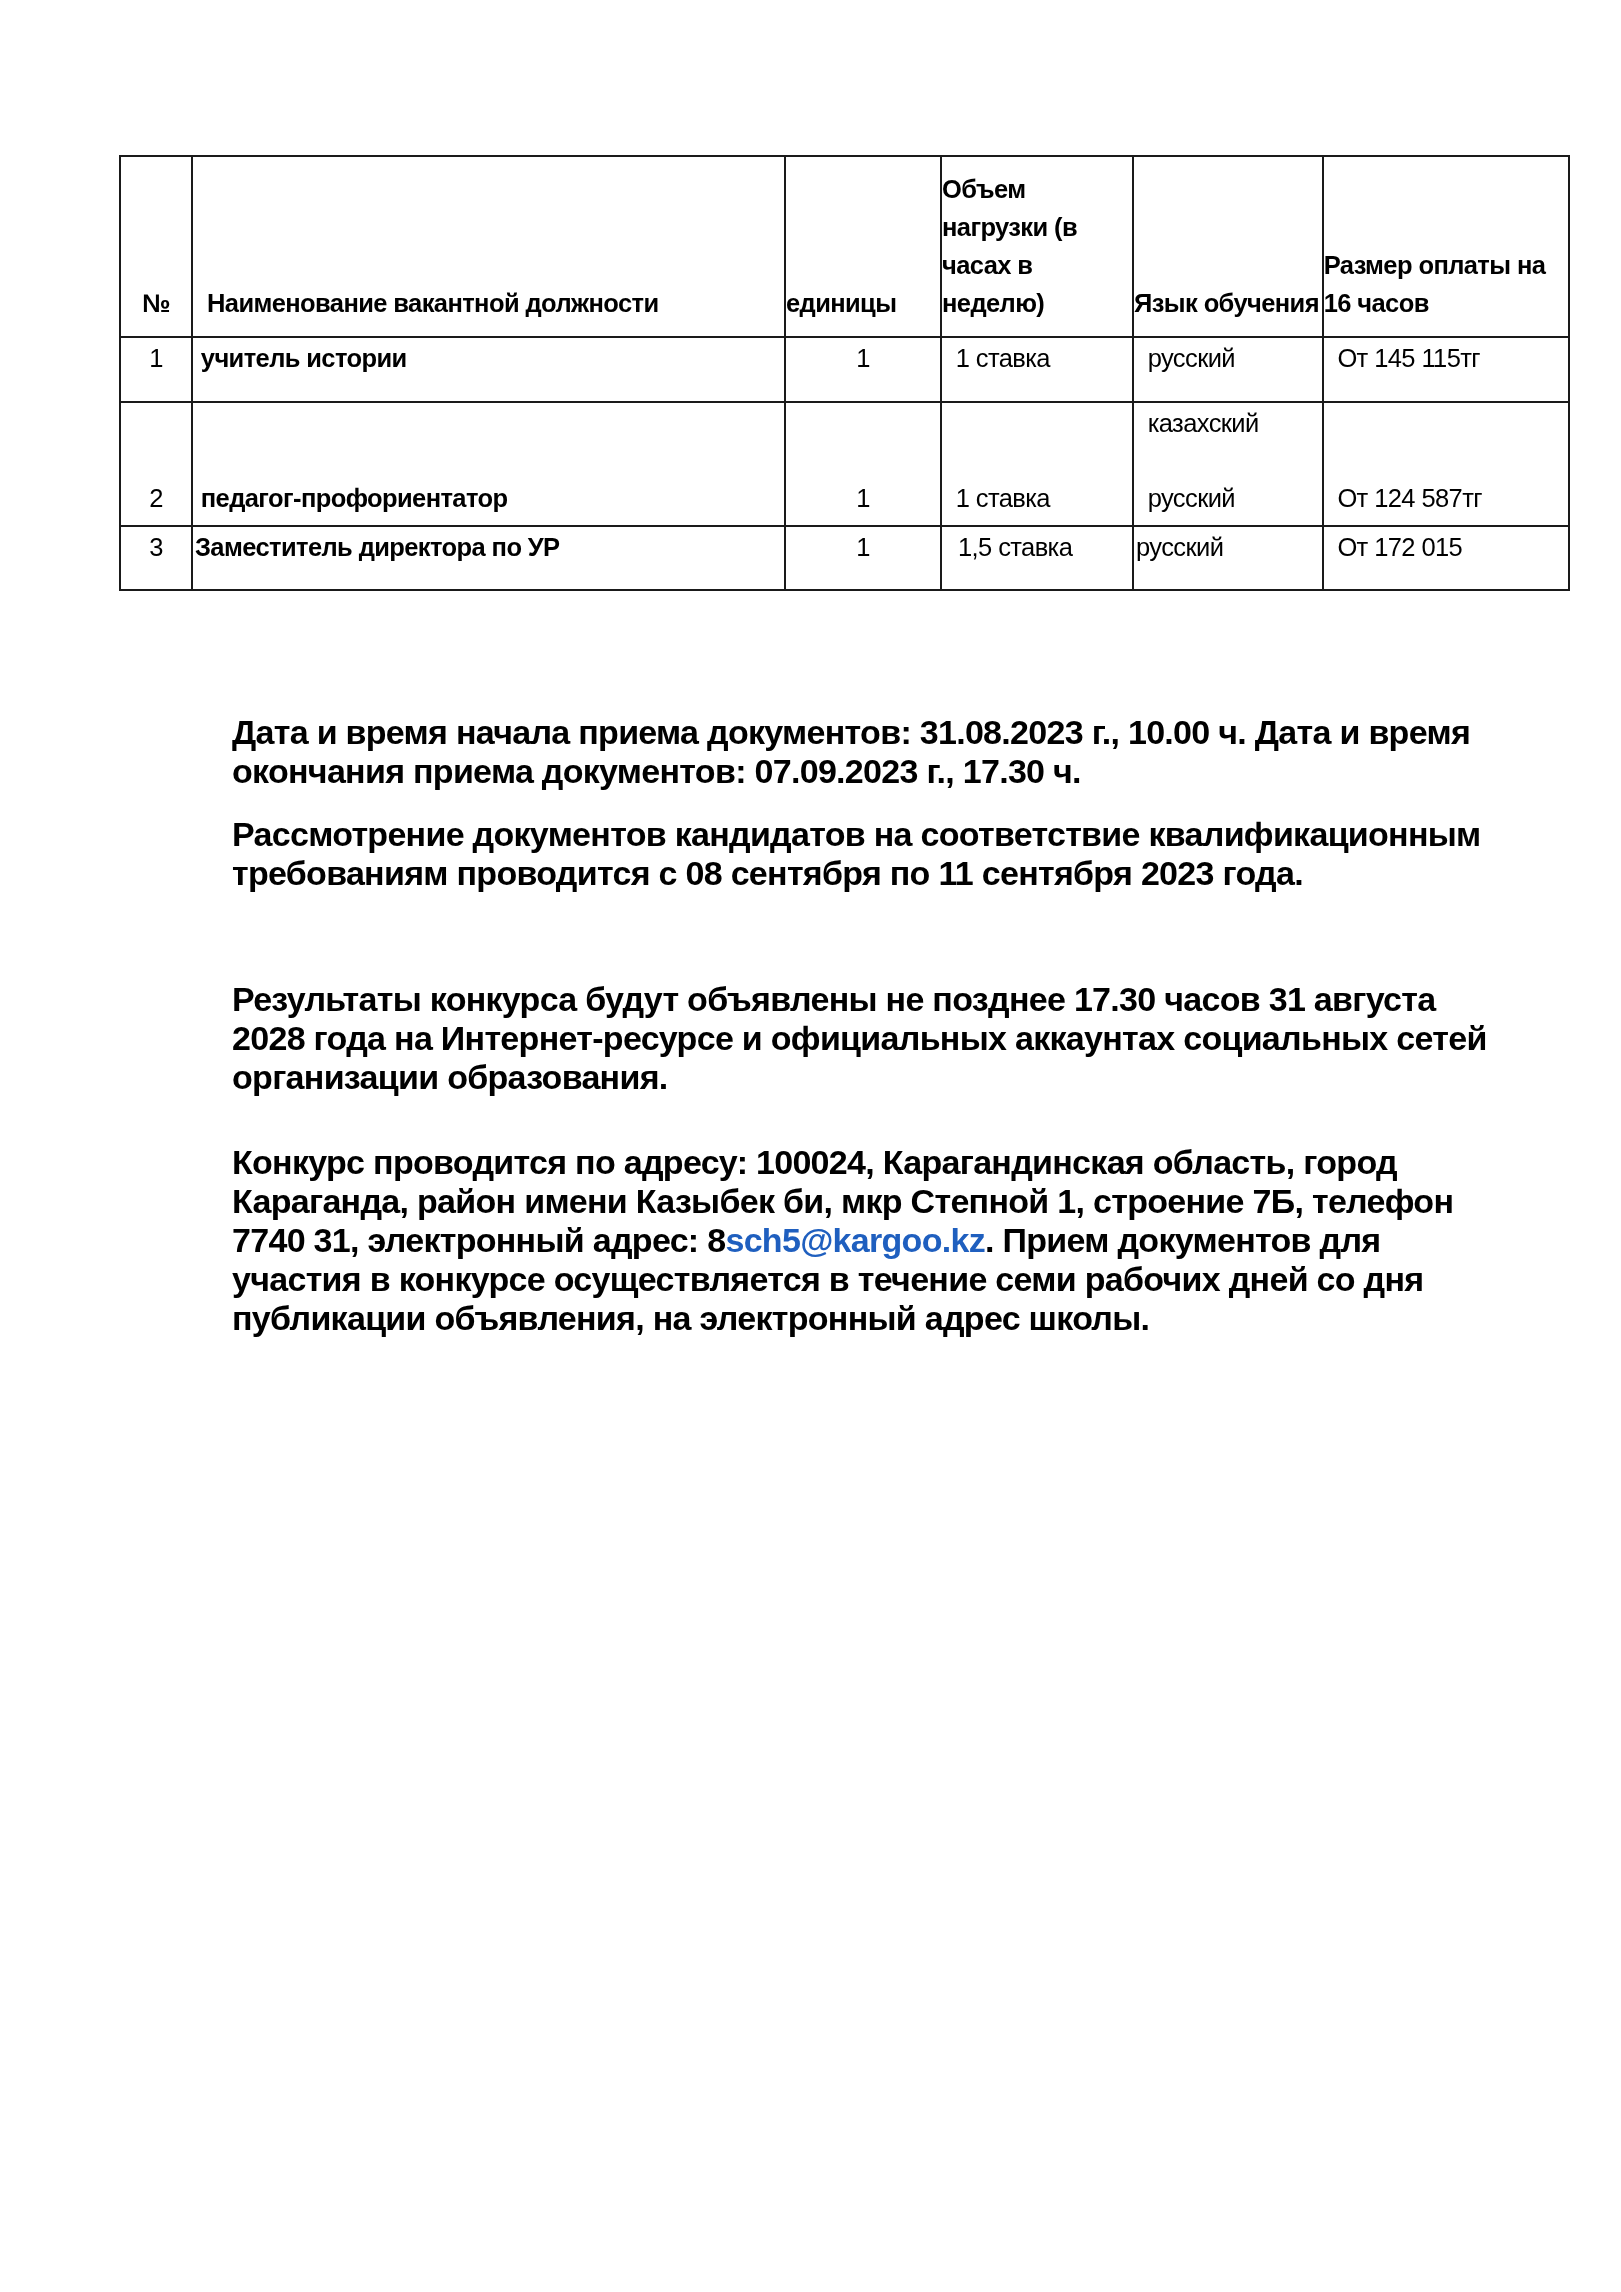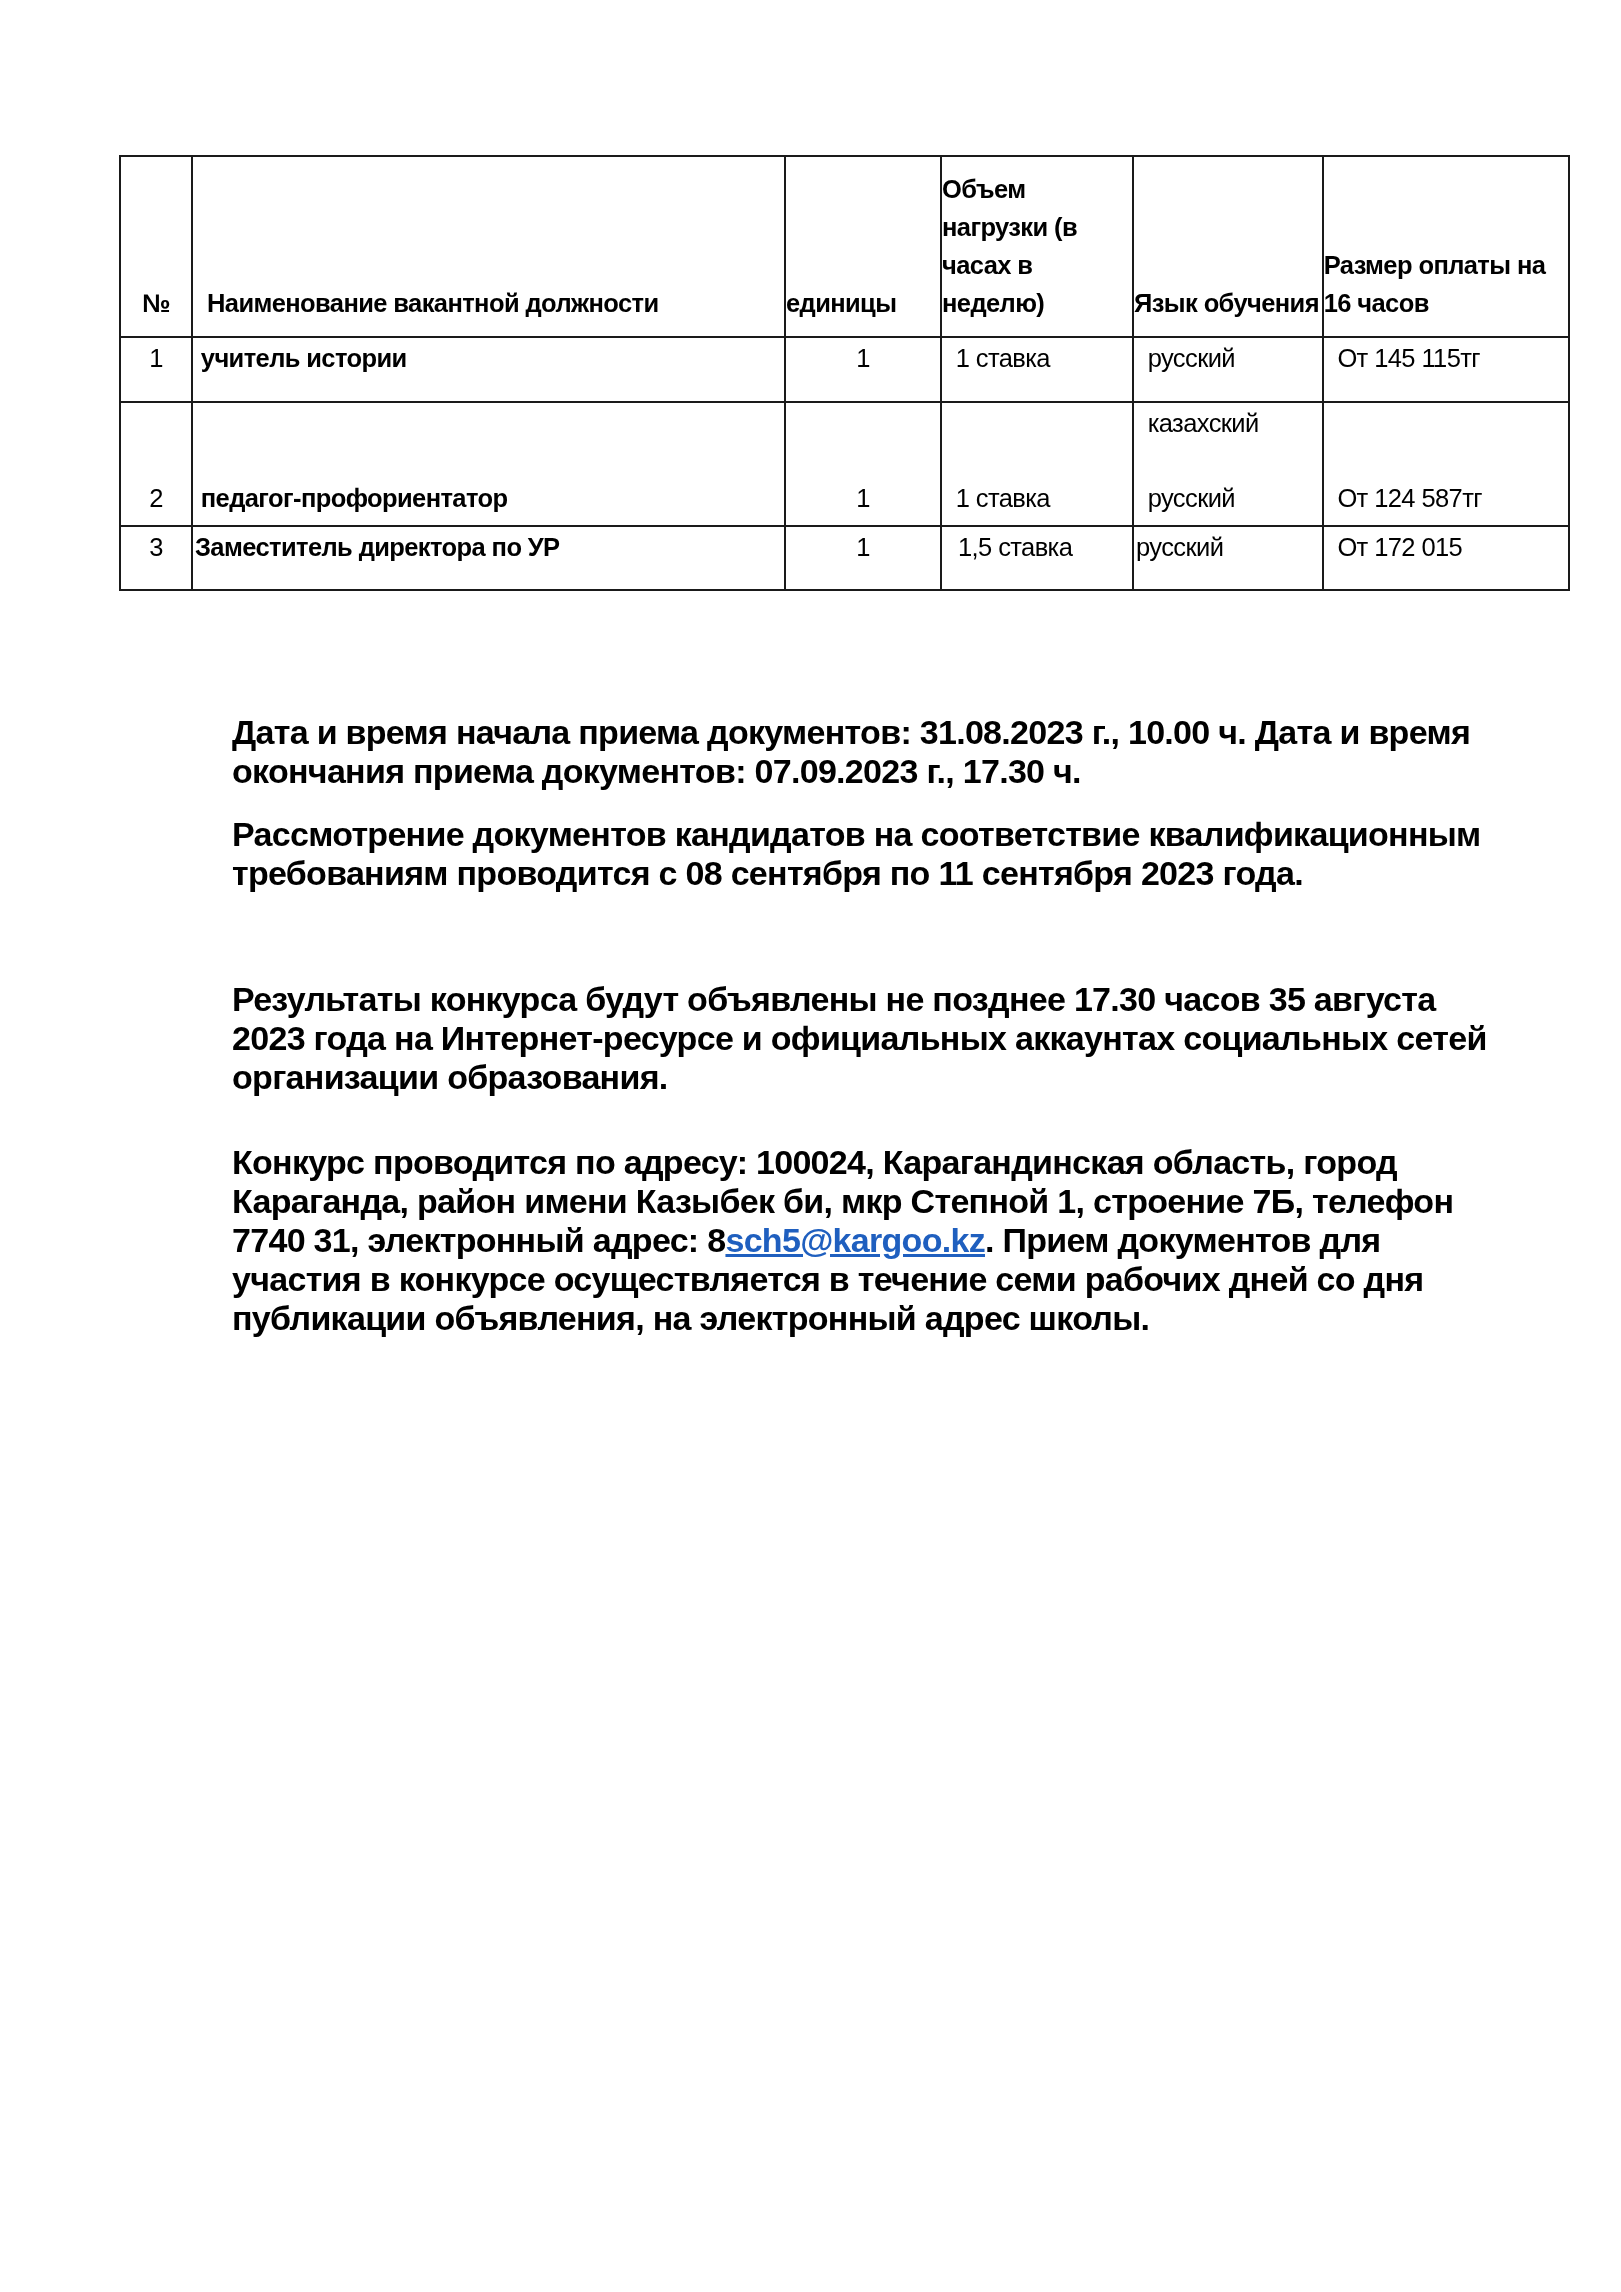--- a/index.html
+++ b/index.html
@@ -44,21 +44,21 @@
     .r2 td { vertical-align: bottom; padding-bottom: 11.8px; }
     .r2 .lang-top { position: absolute; top: 5.9px; left: 13.7px; }
 
     
     .para {
       position: absolute; left: 232px; width: 1284px;
       font-weight: bold; font-size: 34px; line-height: 39px;
       letter-spacing: -0.7px;
       margin: 0;
     }
-    .email-link { color: #1f5fbf; text-decoration: underline; }
+    .email-link { color: #1f5fbf; }
   </style>
 </head>
 <body>
 
 <div class="page">
 
   <table class="vac-table">
     <tbody>
         <tr class="hdr-row">
       <th class="c1" style="text-align:center;"><span>№</span></th>
@@ -96,20 +96,20 @@
       <td class="c3 center">1</td>
       <td class="c4" style="padding-left:16px;">1,5 ставка</td>
       <td class="c5" style="padding-left:2px;">русский</td>
       <td class="c6 indent-m">От 172 015</td>
     </tr>
   </tbody>
     </table>
 
   <p class="para" style="top:713px;">Дата и время начала приема документов: 31.08.2023 г., 10.00 ч. Дата и время окончания приема документов: 07.09.2023 г., 17.30 ч.</p>
   <p class="para" style="top:815px;">Рассмотрение документов кандидатов на соответствие квалификационным требованиям проводится с 08 сентября по 11 сентября 2023 года.</p>
-  <p class="para" style="top:980px;">Результаты конкурса будут объявлены не позднее 17.30 часов 35 августа 2023 года на Интернет-ресурсе и официальных аккаунтах социальных сетей организации образования.</p>
+  <p class="para" style="top:980px;">Результаты конкурса будут объявлены не позднее 17.30 часов 31 августа 2028 года на Интернет-ресурсе и официальных аккаунтах социальных сетей организации образования.</p>
 
   <p class="para" style="top:1143px;">
     <span>Конкурс проводится по адресу: 100024, Карагандинская область, город Караганда, район имени Казыбек би, мкр Степной 1, строение 7Б, телефон 7740 31, электронный адрес: 8</span><a class="email-link">sch5@kargoo.kz</a><span>. Прием документов для участия в конкурсе осуществляется в течение семи рабочих дней со дня публикации объявления, на электронный адрес школы.</span>
   </p>
 
 </div>
 
 
 </body></html>

